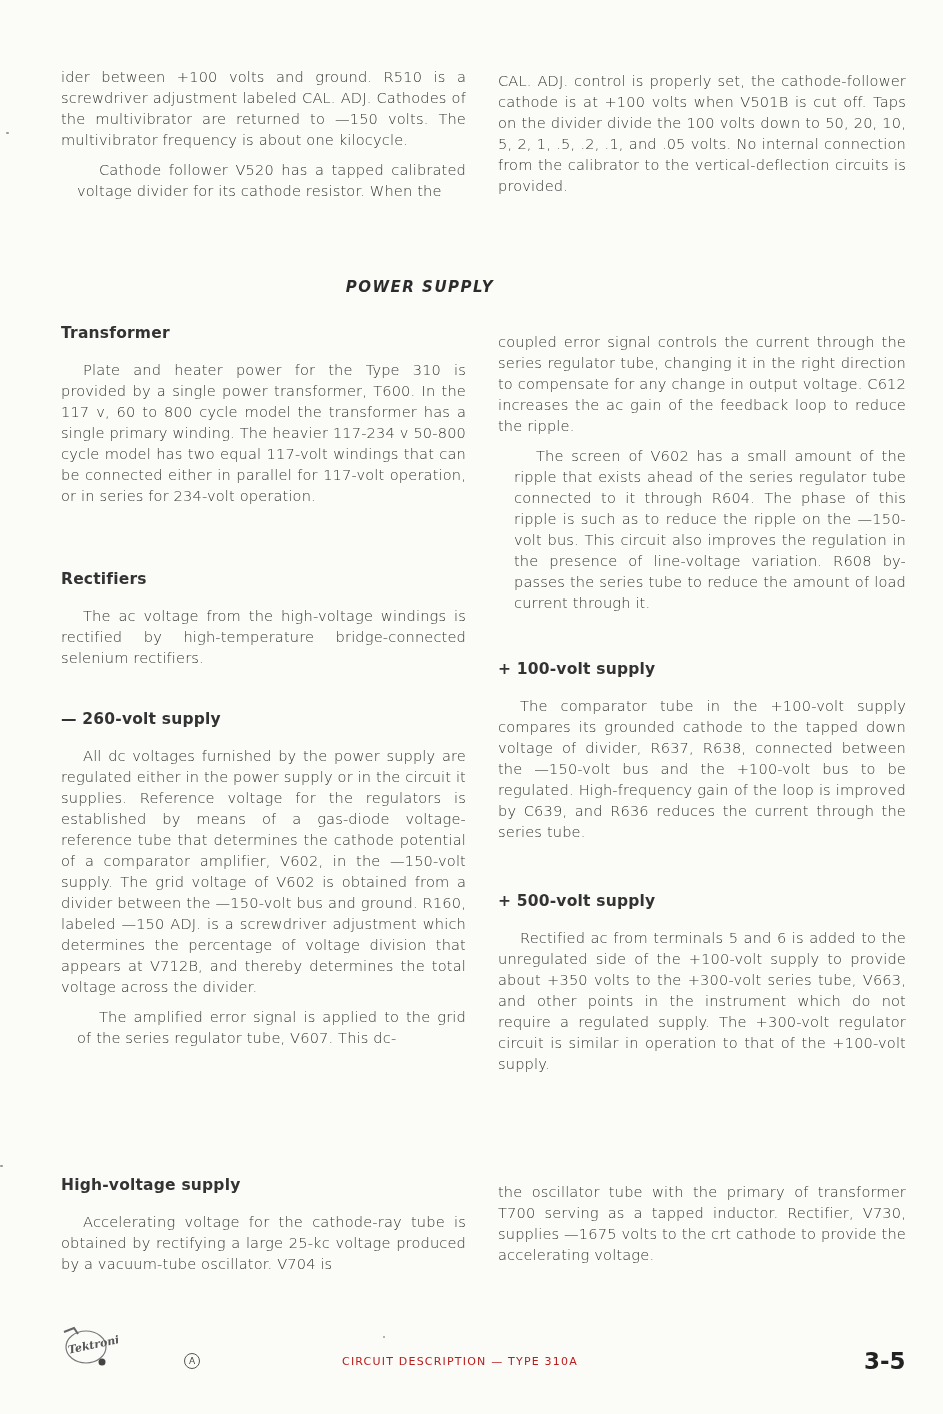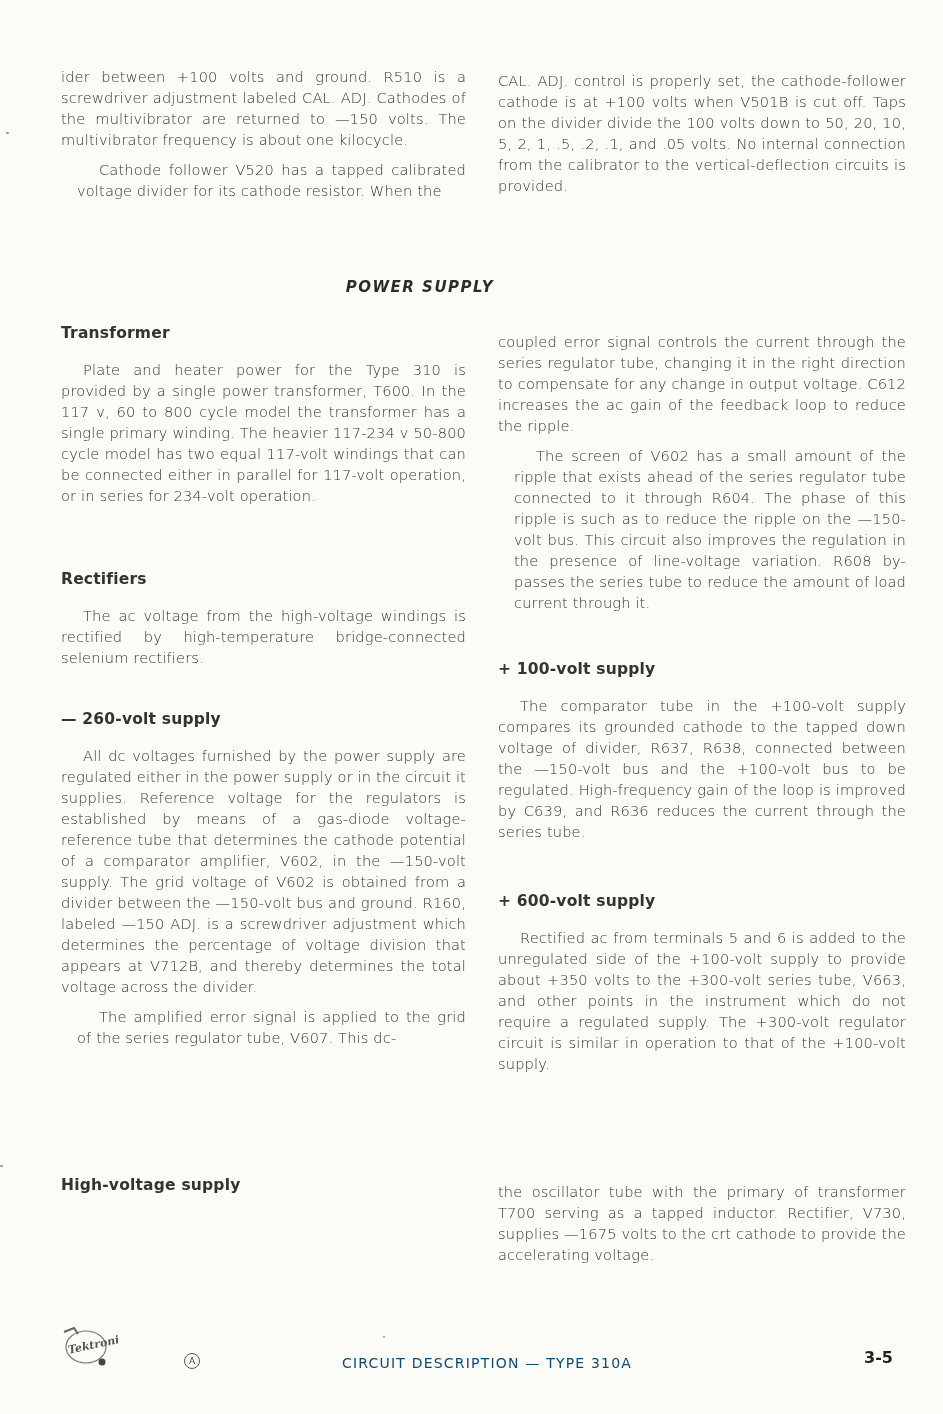--- a/index.html
+++ b/index.html
@@ -39,25 +39,25 @@
     text-align: center;
     margin: 0;
     font-size: 15px;
     font-style: italic;
     font-weight: bold;
     letter-spacing: 1.5px;
     color: #2c2c2c;
   }
   .footer-title {
     position: absolute; left: 342px; top: 1355px;
-    font-size: 14px; letter-spacing: 1.2px; color: #0c4a6e;
+    font-size: 11px; letter-spacing: 1.2px; color: #b91c1c;
   }
   .page-num {
     position: absolute; left: 864px; top: 1348px;
-    font-size: 16px; font-weight: bold; color: #222;
+    font-size: 23px; font-weight: bold; color: #222;
   }
   .circle-a {
     position: absolute; left: 184px; top: 1353px;
     width: 14px; height: 14px; border: 1px solid #555; border-radius: 50%;
     font-size: 9px; line-height: 14px; text-align: center; color: #444;
   }
   .logo { position: absolute; left: 58px; top: 1320px; width: 60px; height: 50px; }
   .speck { position: absolute; width: 3px; height: 2px; background: #999; border-radius: 1px; }
 </style>
 </head>
@@ -95,27 +95,28 @@
     <p>coupled error signal controls the current through the series regulator tube, changing it in the right direction to compensate for any change in output voltage. C612 increases the ac gain of the feedback loop to reduce the ripple.</p>
     <p class="indent">The screen of V602 has a small amount of the ripple that exists ahead of the series regulator tube connected to it through R604. The phase of this ripple is such as to reduce the ripple on the —150-volt bus. This circuit also improves the regulation in the presence of line-voltage variation. R608 by-passes the series tube to reduce the amount of load current through it.</p>
   </div>
 
   <div class="col col-right" style="top:660px;">
     <h3 class="sub">+ 100-volt supply</h3>
     <p class="indent">The comparator tube in the +100-volt supply compares its grounded cathode to the tapped down voltage of divider, R637, R638, connected between the —150-volt bus and the +100-volt bus to be regulated. High-frequency gain of the loop is improved by C639, and R636 reduces the current through the series tube.</p>
   </div>
 
   <div class="col col-right" style="top:892px;">
-    <h3 class="sub">+ 600-volt supply</h3>
+    <h3 class="sub">+ 500-volt supply</h3>
     <p class="indent">Rectified ac from terminals 5 and 6 is added to the unregulated side of the +100-volt supply to provide about +350 volts to the +300-volt series tube, V663, and other points in the instrument which do not require a regulated supply. The +300-volt regulator circuit is similar in operation to that of the +100-volt supply.</p>
   </div>
 
 
   <div class="col col-left" style="top:1176px;">
     <h3 class="sub">High-voltage supply</h3>
+    <p class="indent">Accelerating voltage for the cathode-ray tube is obtained by rectifying a large 25-kc voltage produced by a vacuum-tube oscillator. V704 is</p>
   </div>
   <div class="col col-right" style="top:1181px;">
     <p>the oscillator tube with the primary of transformer T700 serving as a tapped inductor. Rectifier, V730, supplies —1675 volts to the crt cathode to provide the accelerating voltage.</p>
   </div>
 
   <div class="logo">
     <svg width="60" height="50" viewBox="0 0 60 50">
       <ellipse cx="28" cy="27" rx="20" ry="16" fill="none" stroke="#777" stroke-width="1.2"></ellipse>
       <path d="M6 12 L16 8 L20 14" fill="none" stroke="#666" stroke-width="2"></path>
       <text x="10" y="30" font-size="11" font-style="italic" font-weight="bold" fill="#555" font-family="DejaVu Serif, serif" transform="rotate(-12 28 27)">Tektronix</text>

